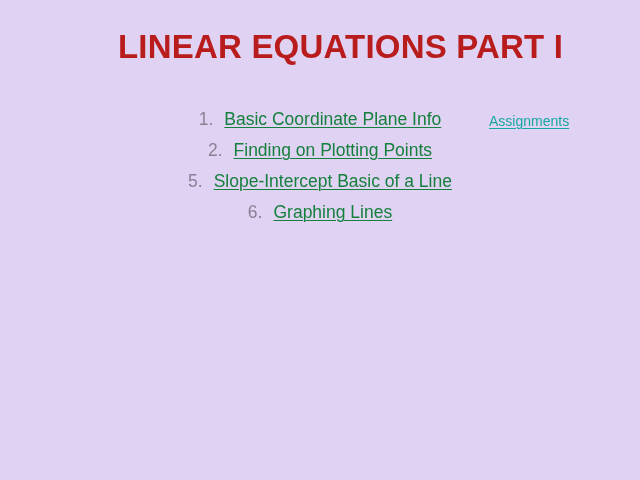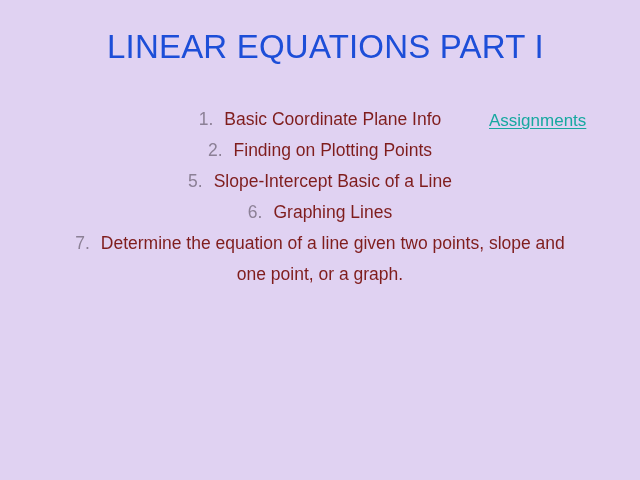--- a/index.html
+++ b/index.html
@@ -17,27 +17,27 @@
 
   #slide {
     position: absolute;
     inset: 0;
     background: #e0d2f2;
   }
 
   
   #slide-title {
     position: absolute;
-    left: 107px;
+    left: 118px;
     top: 26px;
     width: 460px;
     font-size: 33px;
     line-height: 42px;
-    font-weight: 400;
-    color: #1d4ed8;
+    font-weight: 700;
+    color: #b91c1c;
     letter-spacing: 0.2px;
     white-space: nowrap;
   }
 
   
   #outline {
     position: absolute;
     left: 60px;
     top: 104px;
     width: 520px;
@@ -52,40 +52,41 @@
     white-space: normal;
   }
 
   .item-number {
     color: #8c8096;
     padding-right: 11px;
     text-decoration: none;
   }
 
   .item-text {
-    color: #7f1d1d;
+    color: #15803d;
+    text-decoration: underline;
     text-decoration-thickness: 1px;
     text-underline-offset: 2px;
   }
 
   
   .outline-item.wrap {
     padding-left: 6px;
     padding-right: 6px;
   }
   .outline-item.wrap .item-text {
     display: inline;
   }
 
   
   #assignments-link {
     position: absolute;
     left: 489px;
     top: 114px;
-    font-size: 17px;
+    font-size: 14px;
     line-height: 14px;
     color: #17a8a0;
     text-decoration-thickness: 1px;
     text-underline-offset: 2px;
     white-space: nowrap;
   }
 </style>
 </head>
 <body>
 
@@ -106,21 +107,18 @@
 
 
     <div class="outline-item">
       <span class="item-number">5.</span><span class="item-text">Slope-Intercept Basic of a Line</span>
     </div>
 
     <div class="outline-item">
       <span class="item-number">6.</span><span class="item-text">Graphing Lines</span>
     </div>
 
-    <div class="outline-item wrap">
-      <span class="item-number">7.</span><span class="item-text">Determine the equation of a line given two points, slope and one point, or a graph.</span>
-    </div>
 
   </div>
 
   <a id="assignments-link" href="#">Assignments</a>
 
 </div>
 
 </body></html>

